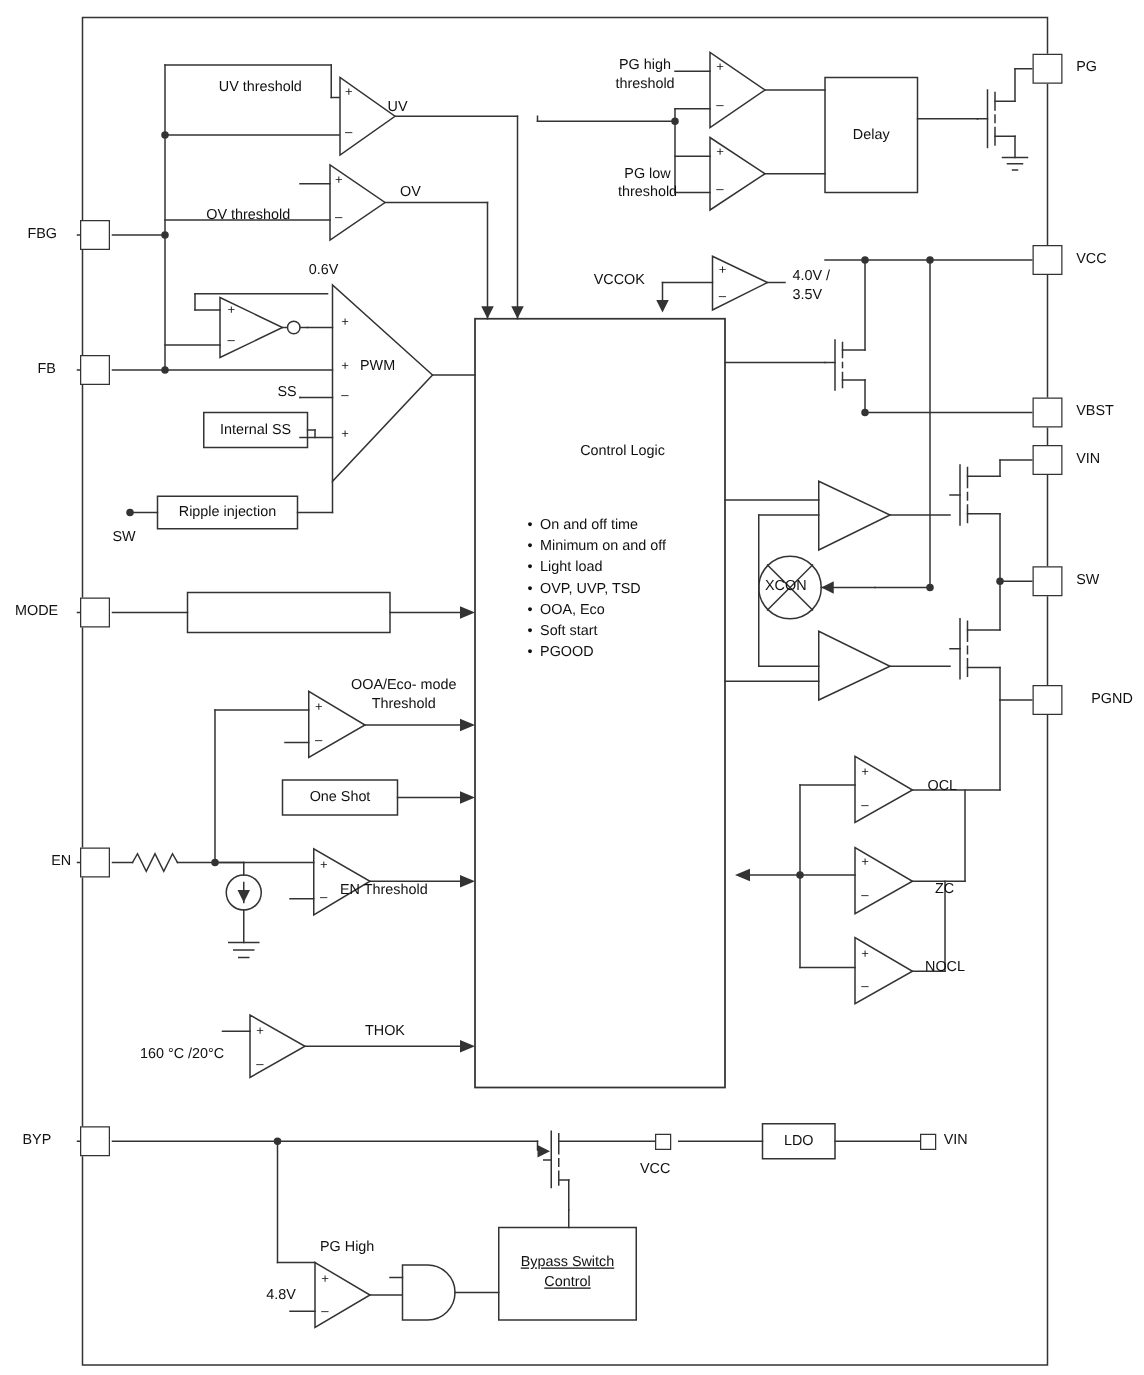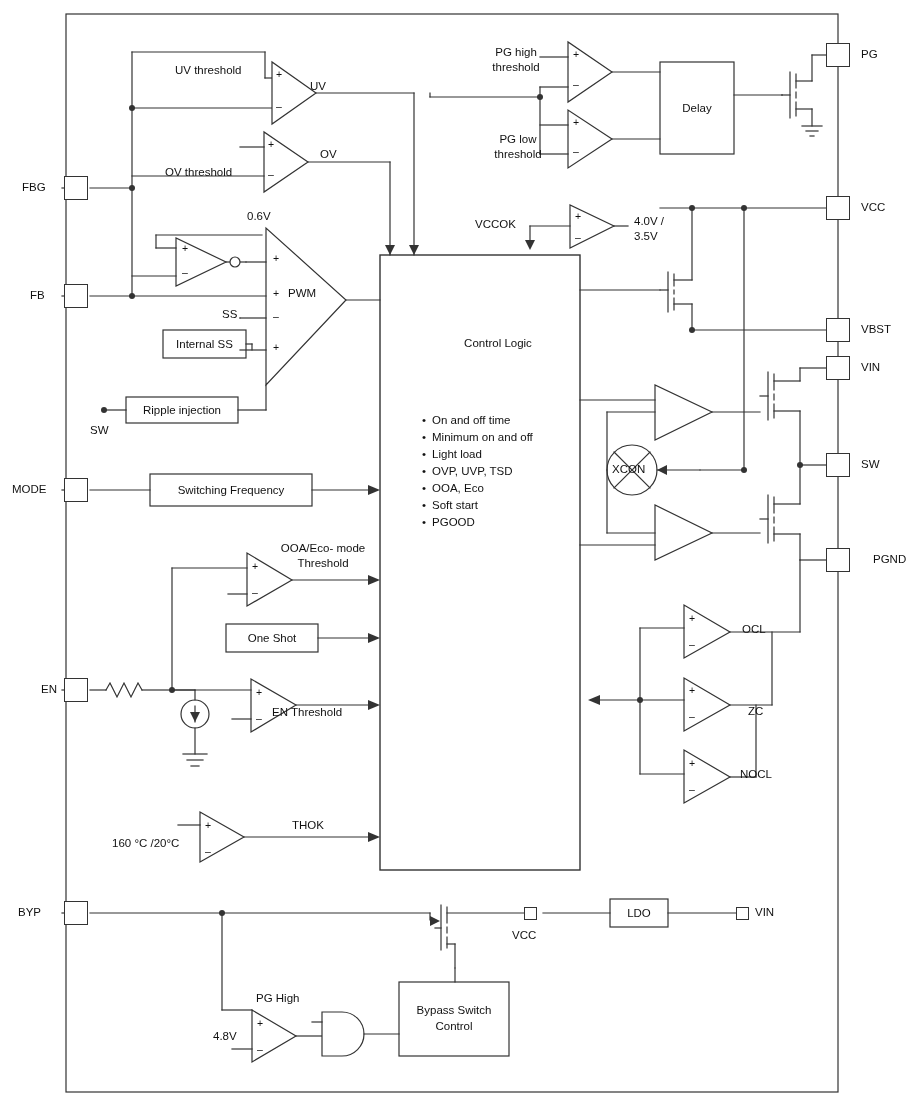--- a/index.html
+++ b/index.html
@@ -319,39 +319,38 @@
 
   <div class="pin" style="left:826px;top:548px;"></div>
   <div class="lbl" style="left:861px;top:553px;padding-left:12px;">PGND</div>
 
   <div class="pin sm" style="left:736px;top:907px;"></div>
   <div class="lbl" style="left:755px;top:906px;">VIN</div>
 
   <div class="pin sm" style="left:524px;top:907px;"></div>
   <div class="lbl" style="left:512px;top:929px;">VCC</div>
 
-  <div class="boxlbl" style="left:380px;top:325px;width:200px;height:36px;padding-left:36px;">Control Logic</div>
+  <div class="boxlbl" style="left:380px;top:343px;width:200px;height:36px;padding-left:36px;">Control Logic</div>
 
   <div class="bullets" style="left:422px;top:412px;">
     <div>On and off time</div>
     <div>Minimum on and off</div>
     <div>Light load</div>
     <div>OVP, UVP, TSD</div>
     <div>OOA, Eco</div>
     <div>Soft start</div>
     <div>PGOOD</div>
   </div>
 
   <div class="boxlbl" style="left:660px;top:95px;width:74px;height:26px;">Delay</div>
   <div class="boxlbl" style="left:163px;top:330px;width:83px;height:28px;">Internal SS</div>
   <div class="boxlbl" style="left:126px;top:397px;width:112px;height:26px;">Ripple injection</div>
-  <div class="boxlbl" style="left:150px;top:474px;width:162px;height:32px;">Switching Frequency</div>
   <div class="boxlbl" style="left:226px;top:624px;width:92px;height:28px;">One Shot</div>
   <div class="boxlbl" style="left:610px;top:899px;width:58px;height:28px;">LDO</div>
-  <div class="boxlbl" style="left:399px;top:982px;width:110px;height:74px;white-space:pre-line;line-height:1.35;">Bypass Switch
+  <div class="boxlbl" style="left:399px;top:982px;width:110px;height:74px;white-space:pre-line;line-height:1.35;text-decoration:underline;">Bypass Switch
 Control</div>
 
   <div class="lbl" style="left:175px;top:64px;">UV threshold</div>
   <div class="lbl" style="left:310px;top:80px;">UV</div>
   <div class="lbl" style="left:165px;top:166px;">OV threshold</div>
   <div class="lbl" style="left:320px;top:148px;">OV</div>
 
   <div class="lbl ctr" style="left:480px;top:45px;width:72px;white-space:pre-line;line-height:1.3;">PG high
 threshold</div>
   <div class="lbl ctr" style="left:482px;top:132px;width:72px;white-space:pre-line;line-height:1.3;">PG low

